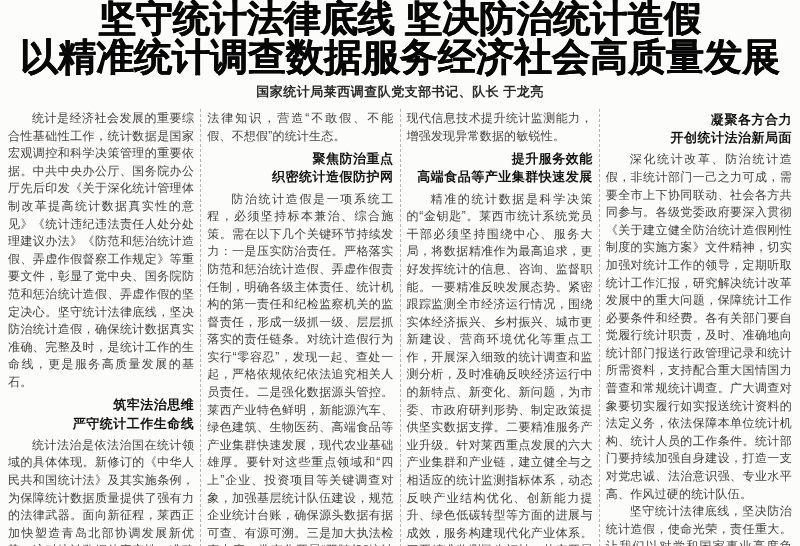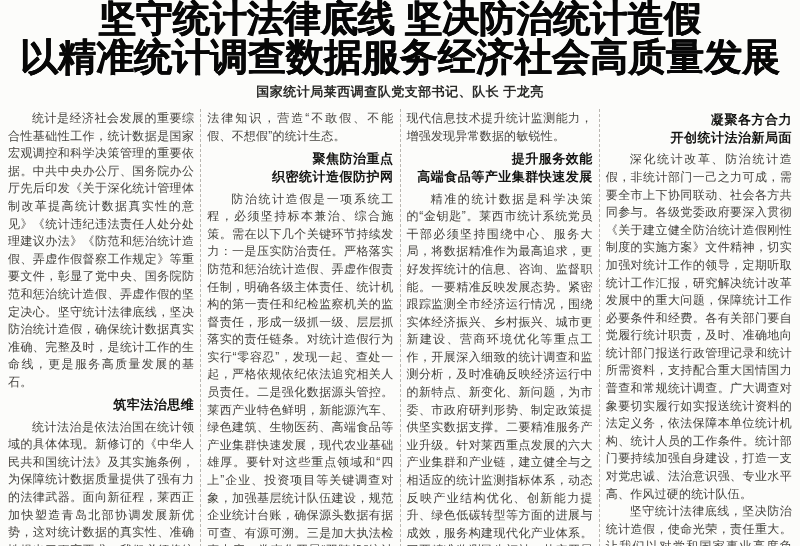--- a/index.html
+++ b/index.html
@@ -87,20 +87,21 @@
     <div class="title-line l2">以精准统计调查数据服务经济社会高质量发展</div>
     <div class="byline">国家统计局莱西调查队党支部书记、队长 于龙亮</div>
   </header>
 
   <main class="columns">
 
     <section class="col">
       <p class="para indent">统计是经济社会发展的重要综合性基础性工作，统计数据是国家宏观调控和科学决策管理的重要依据。中共中央办公厅、国务院办公厅先后印发《关于深化统计管理体制改革提高统计数据真实性的意见》《统计违纪违法责任人处分处理建议办法》《防范和惩治统计造假、弄虚作假督察工作规定》等重要文件，彰显了党中央、国务院防范和惩治统计造假、弄虚作假的坚定决心。坚守统计法律底线，坚决防治统计造假，确保统计数据真实准确、完整及时，是统计工作的生命线，更是服务高质量发展的基石。</p>
       <h3 class="subhead">
         <span class="sh-line">筑牢法治思维</span>
+        <span class="sh-line">严守统计工作生命线</span>
       </h3>
       <p class="para indent">统计法治是依法治国在统计领域的具体体现。新修订的《中华人民共和国统计法》及其实施条例，为保障统计数据质量提供了强有力的法律武器。面向新征程，莱西正加快塑造青岛北部协调发展新优势，这对统计数据的真实性、准确性提出了更高要求。我们必须将统计法治建设摆在突出位置，牢固树立“红线”和“底线”意识，尊法学法守法用法，坚决摒弃“数据出官、官出数据”的错误政绩观。要持续加大统计普法宣传力度，将新修改《中华人民共和国统计法》纳入学法必修课和党校培训内容，利用“统计开放日”“宪法宣传日”等重要节点，向社会公众普及统计</p>
     </section>
 
     <div class="divider"></div>
 
     <section class="col">
       <p class="para">法律知识，营造“不敢假、不能假、不想假”的统计生态。</p>
       <h3 class="subhead">
         <span class="sh-line">聚焦防治重点</span>

